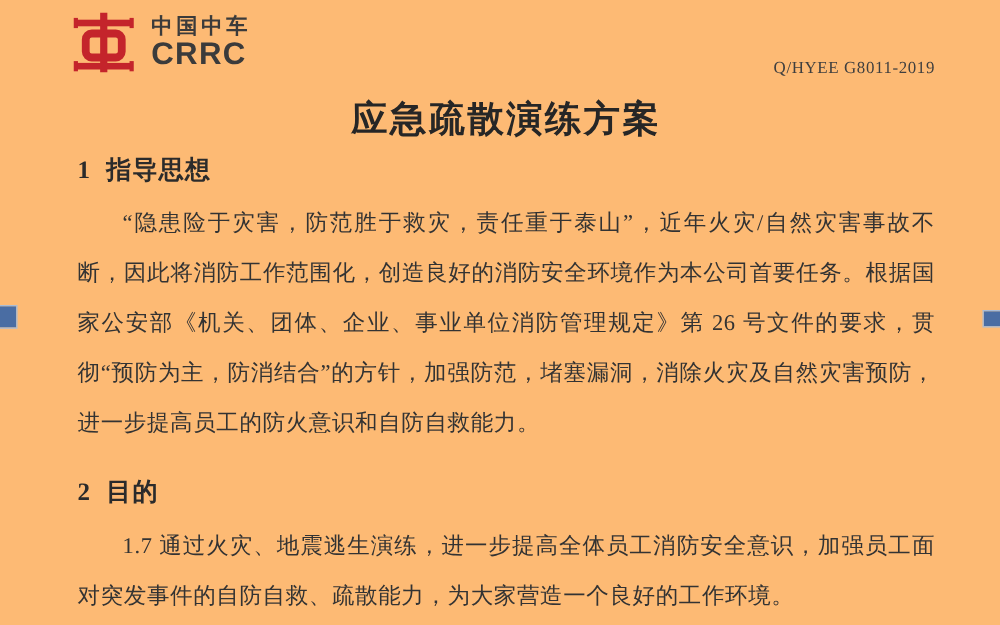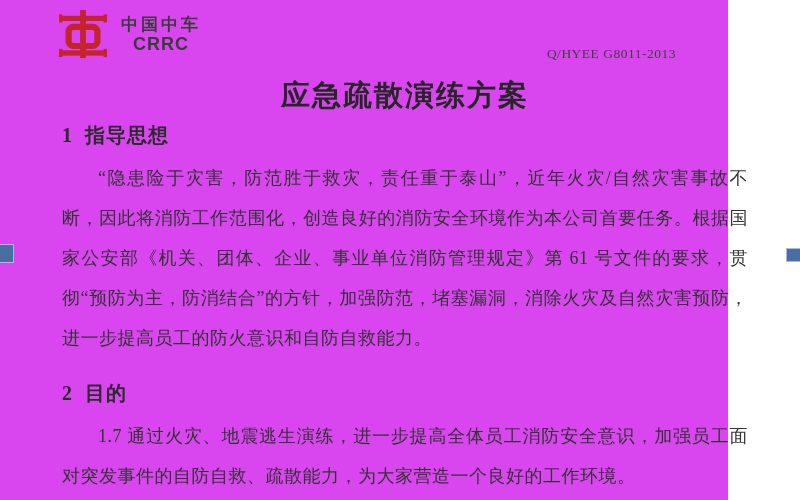--- a/index.html
+++ b/index.html
@@ -6,23 +6,23 @@
     margin: 0;
     padding: 0;
     width: 800px;
     height: 500px;
     background: #ffffff;
     overflow: hidden;
     font-family: "Liberation Serif", "DejaVu Serif", serif;
   }
   .page {
     position: relative;
-    width: 728px;
+    width: 800px;
     height: 500px;
-    background: #d946ef;
+    background: #fdba74;
   }
   
   .logo {
     position: absolute;
     left: 57px;
     top: 10px;
     display: flex;
     align-items: center;
     gap: 12px;
   }
@@ -40,25 +40,24 @@
   .logo-cn {
     font-family: "Liberation Sans", "DejaVu Sans", sans-serif;
     font-weight: bold;
     font-size: 17px;
     letter-spacing: 3px;
     color: #3b3b3b;
   }
   .logo-en {
     font-family: "Liberation Sans", "DejaVu Sans", sans-serif;
     font-weight: bold;
-    font-size: 18px;
+    font-size: 25px;
     letter-spacing: 1px;
     color: #3b3b3b;
     margin-top: 2px;
-    text-align: center;
   }
   
   .doc-number {
     position: absolute;
     top: 46px;
     right: 52px;
     font-size: 13.5px;
     color: #3f3f3f;
     letter-spacing: 0.5px;
   }
@@ -132,27 +131,27 @@
         <rect x="93" y="81" width="7" height="17"></rect>
       </g>
       <rect x="20" y="35" width="60" height="40" rx="10" fill="none" stroke="#c4242b" stroke-width="13"></rect>
     </svg>
     <div class="logo-text">
       <span class="logo-cn">中国中车</span>
       <span class="logo-en">CRRC</span>
     </div>
   </div>
 
-  <div class="doc-number">Q/HYEE G8011-2013</div>
+  <div class="doc-number">Q/HYEE G8011-2019</div>
 
   <div class="doc-title">应急疏散演练方案</div>
 
   <div class="content">
     <div class="sec-heading h1">1  指导思想</div>
-    <p class="para p1">“隐患险于灾害，防范胜于救灾，责任重于泰山”，近年火灾/自然灾害事故不断，因此将消防工作范围化，创造良好的消防安全环境作为本公司首要任务。根据国家公安部《机关、团体、企业、事业单位消防管理规定》第 61 号文件的要求，贯彻“预防为主，防消结合”的方针，加强防范，堵塞漏洞，消除火灾及自然灾害预防，进一步提高员工的防火意识和自防自救能力。</p>
+    <p class="para p1">“隐患险于灾害，防范胜于救灾，责任重于泰山”，近年火灾/自然灾害事故不断，因此将消防工作范围化，创造良好的消防安全环境作为本公司首要任务。根据国家公安部《机关、团体、企业、事业单位消防管理规定》第 26 号文件的要求，贯彻“预防为主，防消结合”的方针，加强防范，堵塞漏洞，消除火灾及自然灾害预防，进一步提高员工的防火意识和自防自救能力。</p>
 
     <div class="sec-heading h2">2  目的</div>
     <p class="para p2">1.7 通过火灾、地震逃生演练，进一步提高全体员工消防安全意识，加强员工面对突发事件的自防自救、疏散能力，为大家营造一个良好的工作环境。</p>
   </div>
 
   <div class="marker left"></div>
   <div class="marker right"></div>
 
 </div>
 

